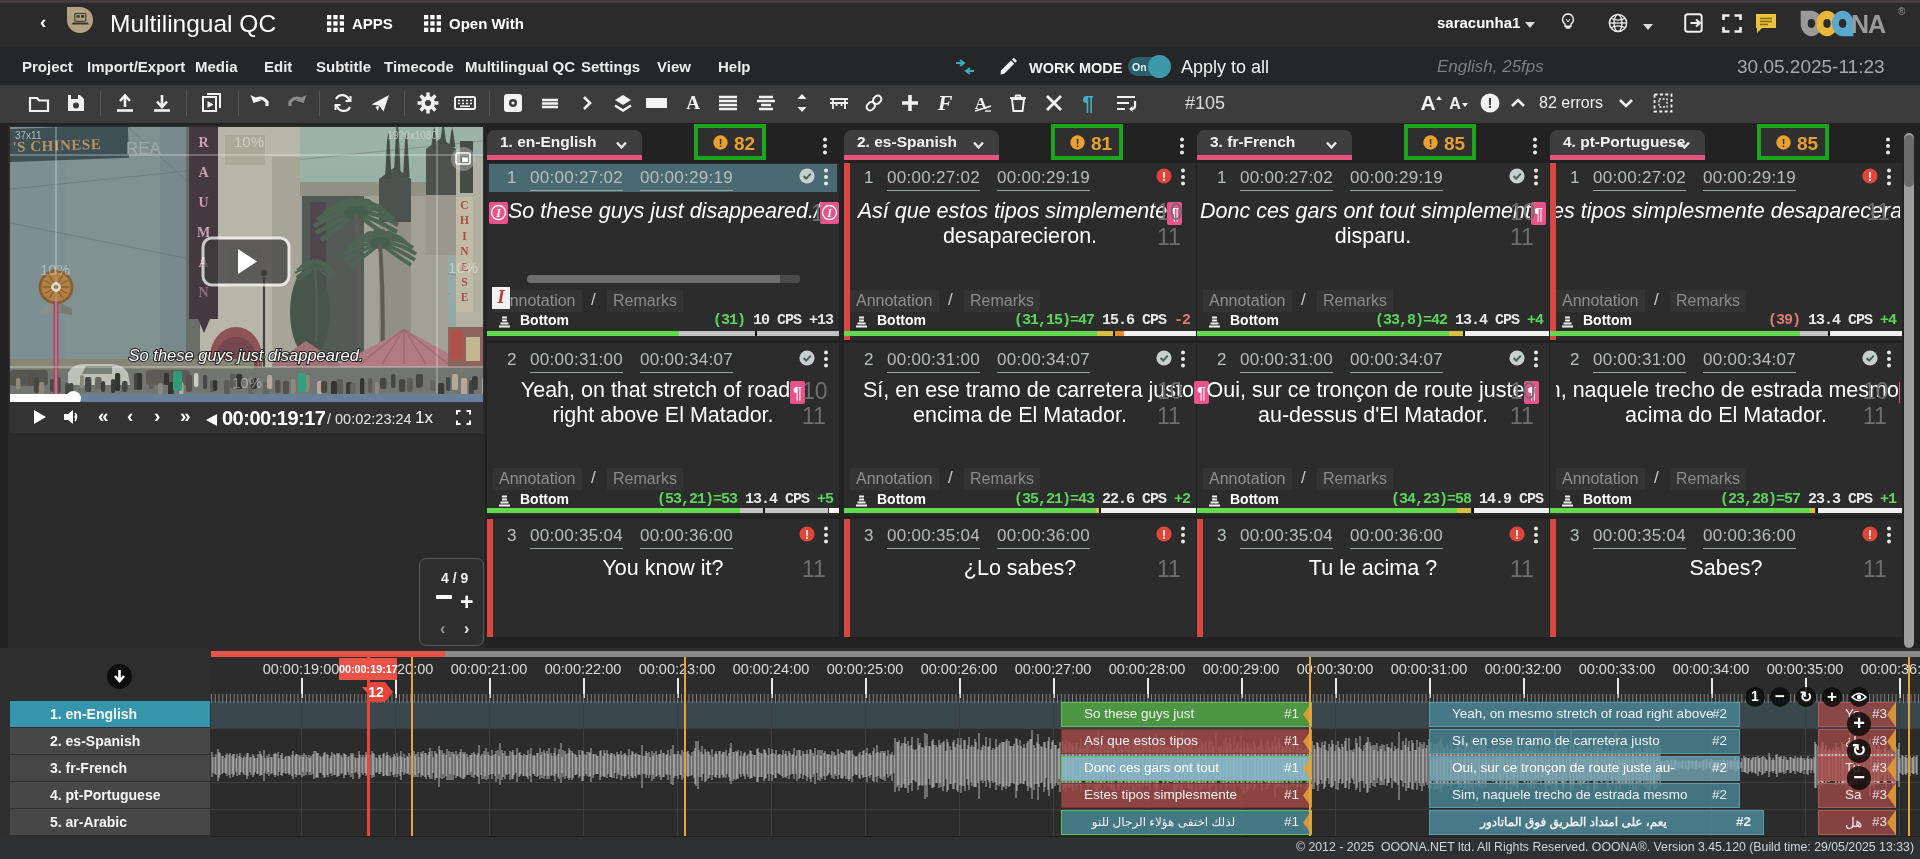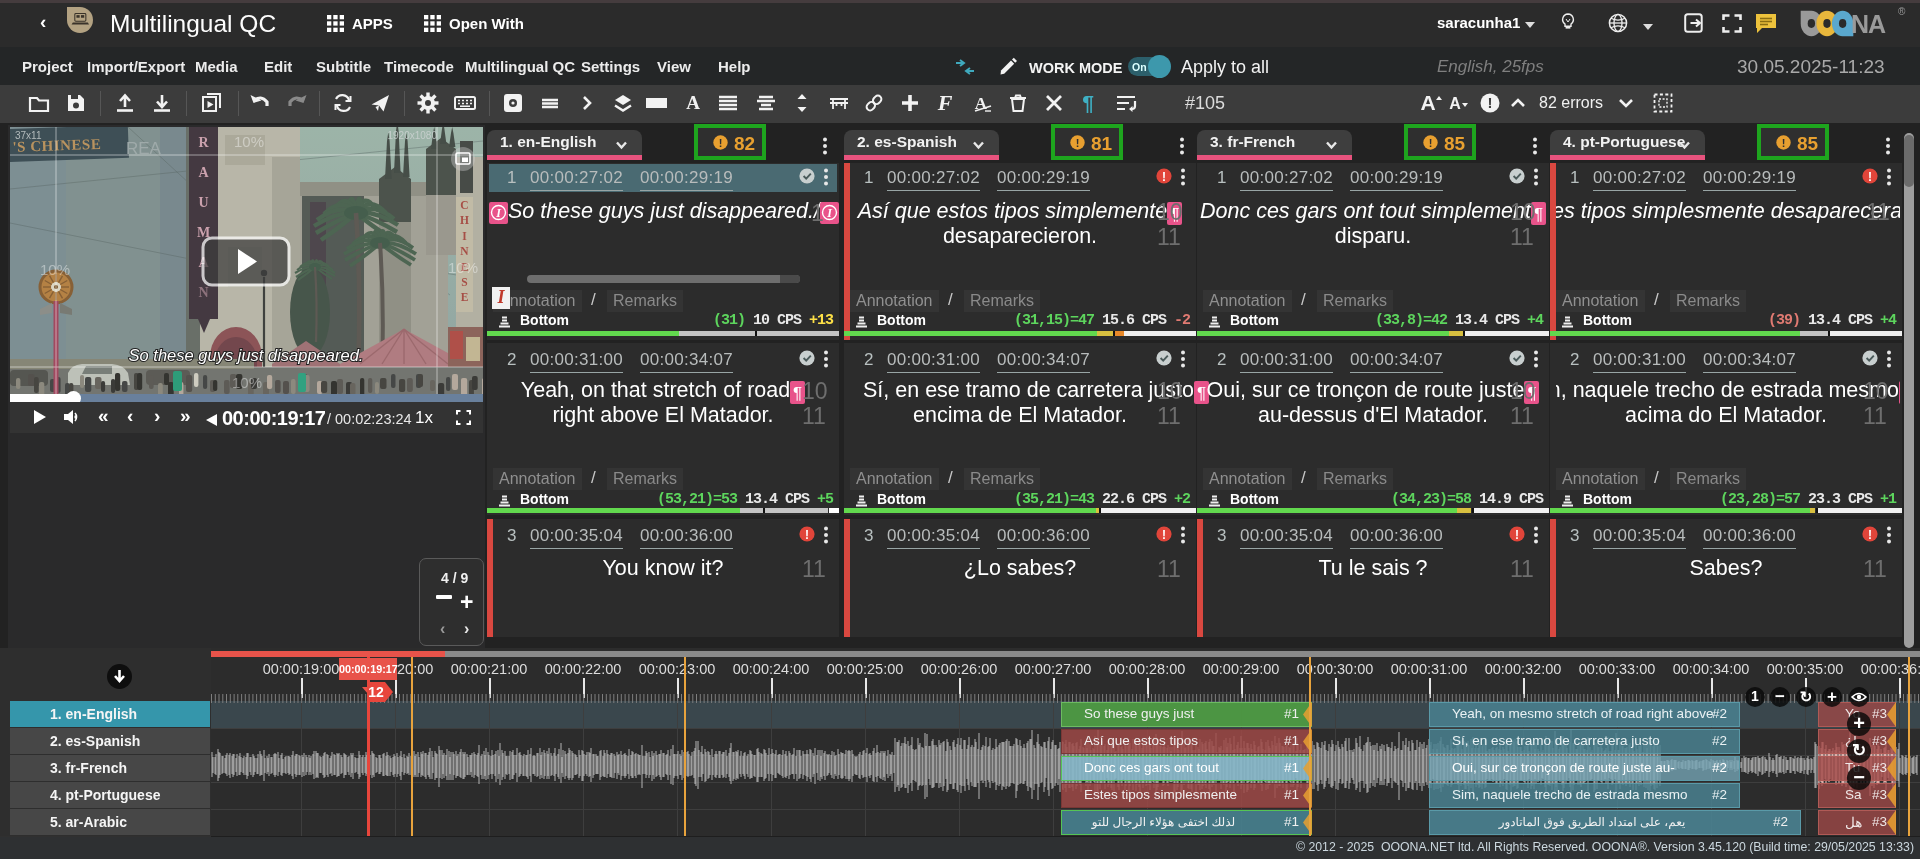--- a/index.html
+++ b/index.html
@@ -755,21 +755,21 @@
 <div style="position:absolute;left:780px;top:275px;width:20px;height:8px;background:#4a4a4a;border-radius:0 4px 4px 0;"></div>
 <div style="position:absolute;left:493px;top:290px;padding:2px 6px;background:#343434;color:#909090;font-size:16px;">Annotation</div>
 <div style="position:absolute;left:591px;top:290px;color:#c8c8c8;font-size:17px;">/</div>
 <div style="position:absolute;left:607px;top:290px;padding:2px 6px;background:#343434;color:#8a8a8a;font-size:16px;">Remarks</div>
 <div style="position:absolute;left:492px;top:287px;width:18px;height:22px;background:#f2f2f2;text-align:center;"><span style="color:#c0392b;font-family:'Liberation Serif';font-style:italic;font-weight:700;font-size:18px;">I</span></div>
 <div style="position:absolute;left:497px;top:314px;width:15px;height:13px;"><svg width="15" height="13" viewBox="0 0 15 13">
       <path d="M2 11.5 h11 M3.5 8.5 h8 M5 5.5 h5" stroke="#f0f0f0" stroke-width="2"></path>
       <path d="M5 2.5 h5" stroke="#f0f0f0" stroke-width="2"></path>
     </svg></div>
 <div style="position:absolute;left:520px;top:312px;color:#fff;font-size:14px;font-weight:700;">Bottom</div>
-<div style="position:absolute;left:487px;top:312px;width:346px;text-align:right;font-size:15px;font-weight:700;font-family:'Liberation Mono',monospace;letter-spacing:-1px;"><span style="color:#5dd55d;">(31)</span> <span style="color:#e8e8e8;">10 CPS</span> <span style="color:#fde047;">+13</span></div>
+<div style="position:absolute;left:487px;top:312px;width:346px;text-align:right;font-size:15px;font-weight:700;font-family:'Liberation Mono',monospace;letter-spacing:-1px;"><span style="color:#5dd55d;">(31)</span> <span style="color:#e8e8e8;">10 CPS</span> <span style="color:#e5e5e5;">+13</span></div>
 <div style="position:absolute;left:487px;top:331px;width:192px;height:5px;background:#62d94e;"></div>
 <div style="position:absolute;left:679px;top:331px;width:76px;height:5px;background:#c4c4c4;"></div>
 <div style="position:absolute;left:755px;top:331px;width:2px;height:5px;background:#111;"></div>
 <div style="position:absolute;left:757px;top:331px;width:82px;height:5px;background:#c4c4c4;"></div>
 <div style="position:absolute;left:489px;top:378px;width:348px;color:#fff;font-size:21.5px;text-align:center;line-height:25px;white-space:nowrap;">Yeah, on that stretch of road<span style="display:inline-block;background:#e8538a;color:#fff;width:15px;height:23px;font-size:17px;border-radius:2px;text-align:center;vertical-align:-2px;font-style:normal;">¶</span></div>
 <div style="position:absolute;left:489px;top:403px;width:348px;color:#fff;font-size:21.5px;text-align:center;line-height:25px;">right above El Matador.</div>
 <div style="position:absolute;left:802px;top:378px;color:#6e6e6e;font-size:23px;">10</div>
 <div style="position:absolute;left:802px;top:403px;color:#6e6e6e;font-size:23px;">11</div>
 <div style="position:absolute;left:493px;top:468px;padding:2px 6px;background:#343434;color:#909090;font-size:16px;">Annotation</div>
 <div style="position:absolute;left:591px;top:468px;color:#c8c8c8;font-size:17px;">/</div>
@@ -851,21 +851,21 @@
 <div style="position:absolute;left:1207px;top:493px;width:15px;height:13px;"><svg width="15" height="13" viewBox="0 0 15 13">
       <path d="M2 11.5 h11 M3.5 8.5 h8 M5 5.5 h5" stroke="#f0f0f0" stroke-width="2"></path>
       <path d="M5 2.5 h5" stroke="#f0f0f0" stroke-width="2"></path>
     </svg></div>
 <div style="position:absolute;left:1230px;top:491px;color:#fff;font-size:14px;font-weight:700;">Bottom</div>
 <div style="position:absolute;left:1197px;top:491px;width:346px;text-align:right;font-size:15px;font-weight:700;font-family:'Liberation Mono',monospace;letter-spacing:-1px;"><span style="color:#5dd55d;">(34,23)=58</span> <span style="color:#e8e8e8;">14.9 CPS</span></div>
 <div style="position:absolute;left:1197px;top:508px;width:260px;height:5px;background:#62d94e;"></div>
 <div style="position:absolute;left:1457px;top:508px;width:14px;height:5px;background:#d8c040;"></div>
 <div style="position:absolute;left:1472px;top:508px;width:2px;height:5px;background:#111;"></div>
 <div style="position:absolute;left:1474px;top:508px;width:75px;height:5px;background:#f0f0f0;"></div>
-<div style="position:absolute;left:1199px;top:556px;width:348px;color:#fff;font-size:21.5px;text-align:center;line-height:25px;">Tu le sais ?</div>
+<div style="position:absolute;left:1199px;top:556px;width:348px;color:#fff;font-size:21.5px;text-align:center;line-height:25px;">Tu le acima ?</div>
 <div style="position:absolute;left:1510px;top:556px;color:#6e6e6e;font-size:23px;">11</div>
 <div style="position:absolute;left:1556px;top:199px;width:344px;height:27px;overflow:hidden;">
     <div style="position:absolute;left:-4px;top:0;color:#fff;font-size:21.5px;text-align:center;line-height:25px;text-align:left;font-style:italic;white-space:nowrap;">es tipos simplesmente desaparecera.</div>
   </div>
 <div style="position:absolute;left:1866px;top:199px;color:#6e6e6e;font-size:23px;">11</div>
 <div style="position:absolute;left:1556px;top:290px;padding:2px 6px;background:#343434;color:#909090;font-size:16px;">Annotation</div>
 <div style="position:absolute;left:1654px;top:290px;color:#c8c8c8;font-size:17px;">/</div>
 <div style="position:absolute;left:1670px;top:290px;padding:2px 6px;background:#343434;color:#8a8a8a;font-size:16px;">Remarks</div>
 <div style="position:absolute;left:1560px;top:314px;width:15px;height:13px;"><svg width="15" height="13" viewBox="0 0 15 13">
       <path d="M2 11.5 h11 M3.5 8.5 h8 M5 5.5 h5" stroke="#f0f0f0" stroke-width="2"></path>
@@ -1467,21 +1467,21 @@
     <div style="position:absolute;right:12px;top:3px;color:#eaf2f4;font-size:13.5px;">#2</div>
   </div>
 <div style="position:absolute;left:1429px;top:756px;width:311px;height:25px;background:rgba(116,164,180,0.8);border:1.5px solid #5a9aa8;">
     <div style="position:absolute;left:22px;top:3px;color:#fff;font-size:13.5px;white-space:nowrap;">Oui, sur ce tronçon de route juste au-</div>
     <div style="position:absolute;right:12px;top:3px;color:#fff;font-size:13.5px;">#2</div>
   </div>
 <div style="position:absolute;left:1429px;top:783px;width:311px;height:25px;background:rgba(74,130,145,0.84);border:1.5px solid #5a9aa8;">
     <div style="position:absolute;left:22px;top:3px;color:#eaf2f4;font-size:13.5px;white-space:nowrap;">Sim, naquele trecho de estrada mesmo</div>
     <div style="position:absolute;right:12px;top:3px;color:#eaf2f4;font-size:13.5px;">#2</div>
   </div>
-<div style="position:absolute;left:1429px;top:810px;width:372px;height:25px;background:rgba(74,130,145,0.9);border:1.5px solid #5a9aa8;">
+<div style="position:absolute;left:1429px;top:810px;width:335px;height:25px;background:rgba(74,130,145,0.9);border:1.5px solid #5a9aa8;font-weight:bold;">
     <div style="position:absolute;left:0;right:46px;top:4px;color:#f0f0f0;font-size:12px;white-space:nowrap;text-align:center;direction:rtl;">يعم، على امتداد الطريق فوق الماتادور</div>
     <div style="position:absolute;right:12px;top:3px;color:#f0f0f0;font-size:13.5px;">#2</div>
   </div>
 <div style="position:absolute;left:1818px;top:702px;width:78px;height:25px;background:rgba(158,73,71,0.8);border:1.5px solid #b05a56;">
     <div style="position:absolute;left:26px;top:3px;color:#f0e8e8;font-size:13.5px;">Yo</div>
     <div style="position:absolute;right:8px;top:3px;color:#f0e8e8;font-size:13.5px;">#3</div>
   </div>
 <div style="position:absolute;left:1884px;top:702px;width:12px;height:25px;"><svg width="12" height="25" viewBox="0 0 12 25">
       <path d="M12 0 v25 l-9-12.5z" fill="#e8a030" opacity="0.85"></path>
     </svg></div>

